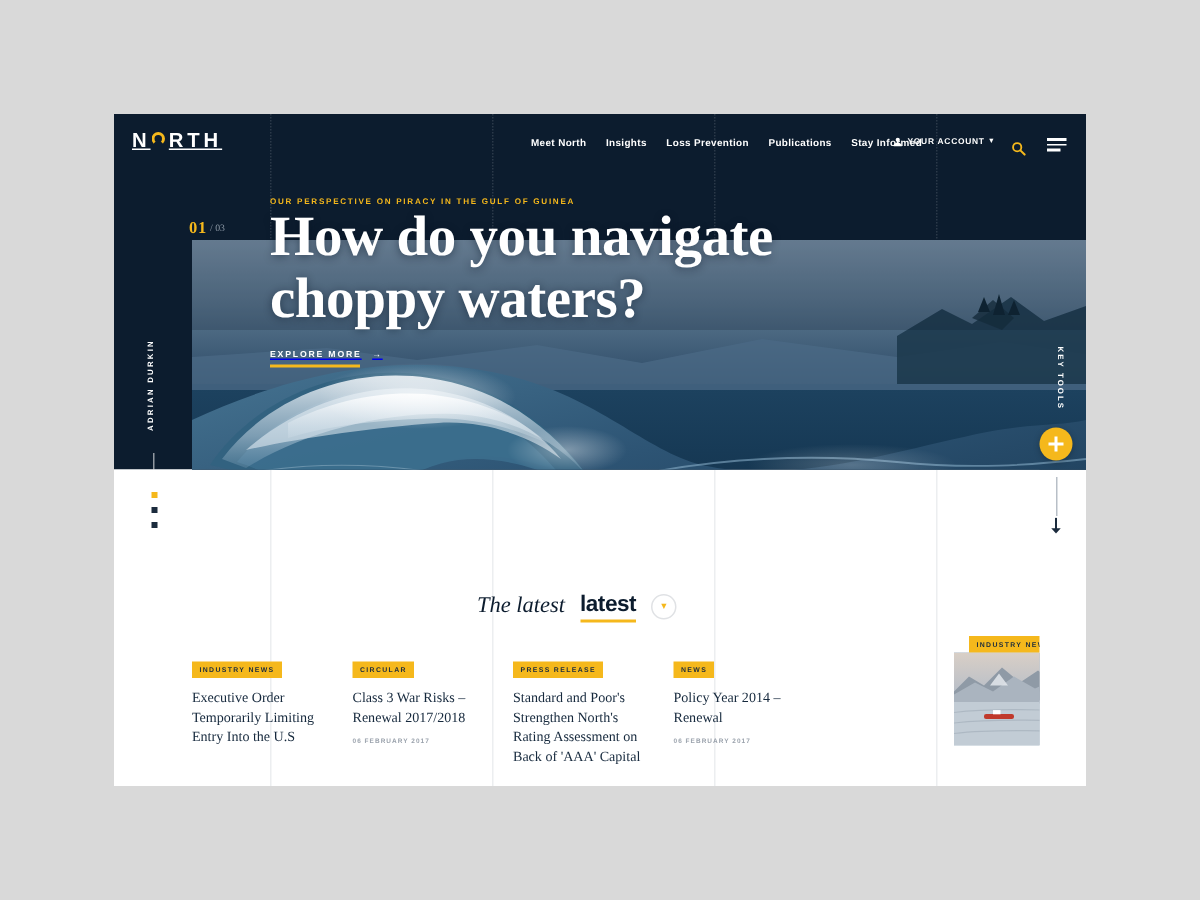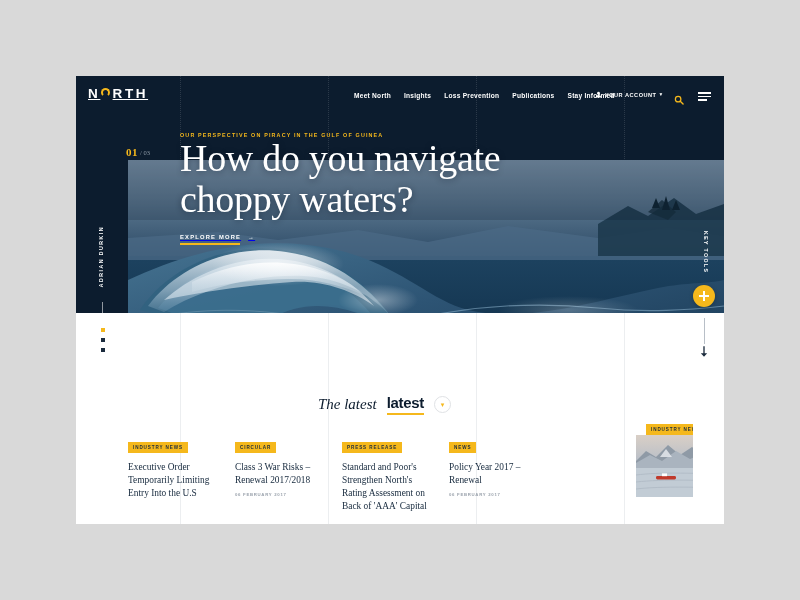--- a/index.html
+++ b/index.html
@@ -178,21 +178,21 @@
 
   .hero-title {
     position: absolute;
     left: 104px;
     top: 62px;
     z-index: 14;
     color: #ffffff;
     font-family: "Liberation Serif", serif;
     font-size: 38px;
     line-height: 1.07;
-    font-weight: normal;
+    font-weight: bold;
     letter-spacing: -0.3px;
     margin: 0;
     text-shadow: 0 1px 6px rgba(4,16,30,0.45);
     white-space: pre-line;
   }
 
   .explore-more {
     position: absolute;
     left: 104px;
     top: 158px;
@@ -635,21 +635,21 @@
       <div class="card">
         <span class="tag">PRESS RELEASE</span>
         <div class="headline">Standard and Poor's
 Strengthen North's
 Rating Assessment on
 Back of 'AAA' Capital</div>
         <div class="date"></div>
       </div>
       <div class="card">
         <span class="tag">NEWS</span>
-        <div class="headline">Policy Year 2017 –
+        <div class="headline">Policy Year 2014 –
 Renewal</div>
         <div class="date">06 FEBRUARY 2017</div>
       </div>
     </div>
 
     <div class="card-photo">
       <svg width="114" height="62" viewBox="0 0 114 62" preserveAspectRatio="none" aria-hidden="true">
         <defs>
           <linearGradient id="arcticSky" x1="0" y1="0" x2="0" y2="1">
             <stop offset="0%" stop-color="#d9cfc6"></stop>

